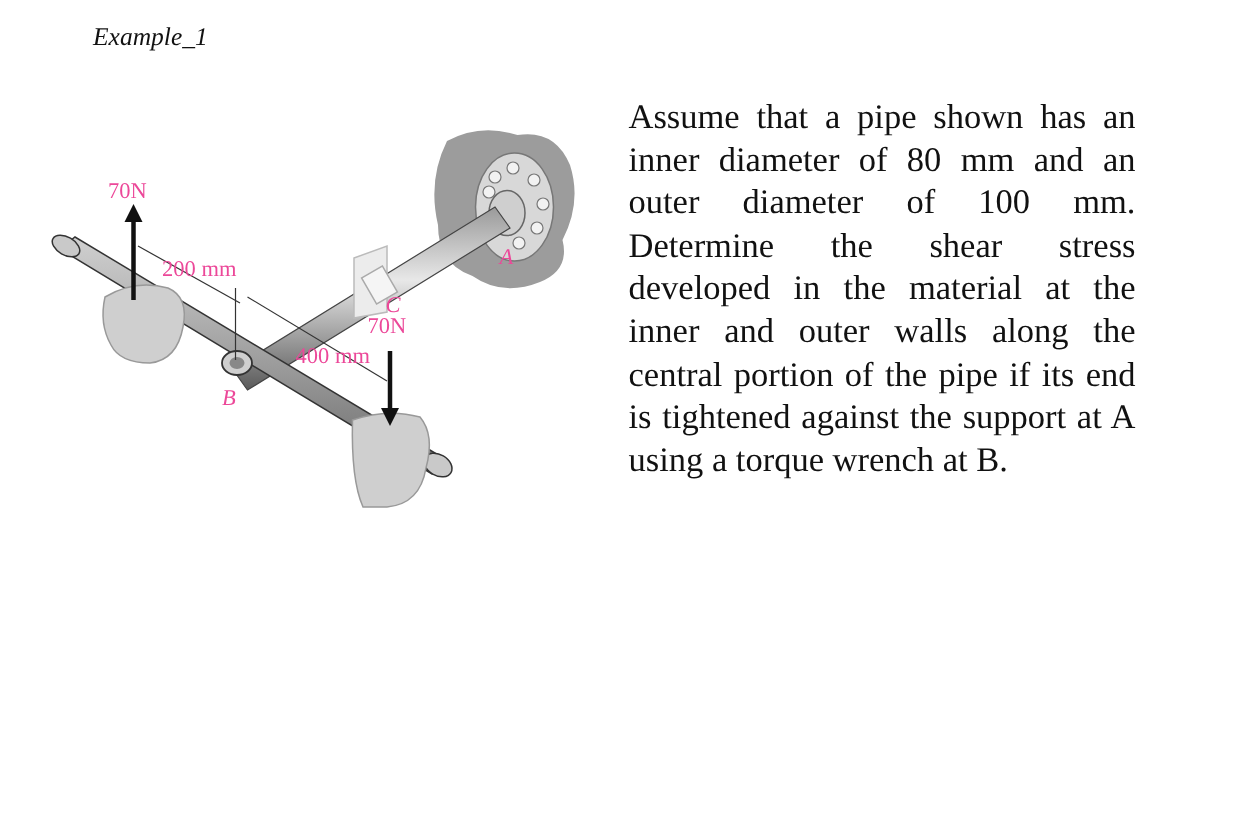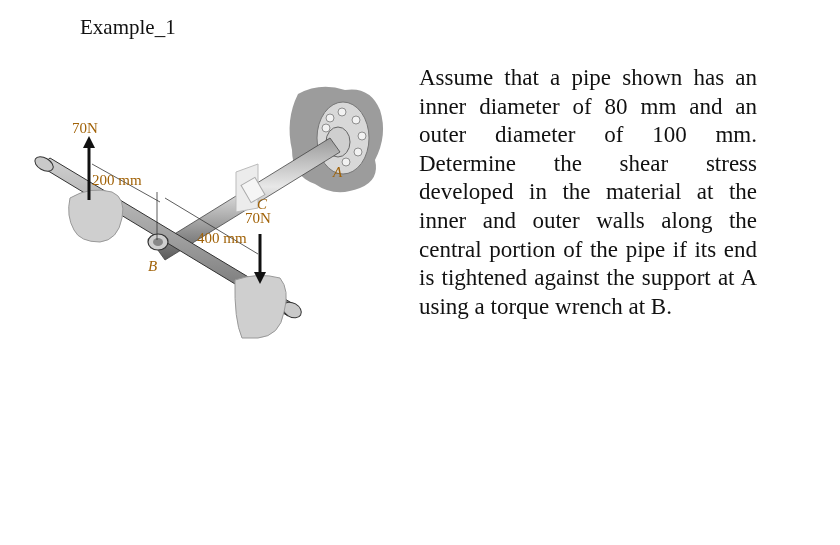--- a/index.html
+++ b/index.html
@@ -1,20 +1,20 @@
 <!DOCTYPE html>
 <html><head>
 <meta charset="utf-8">
 <style>
   html,body{margin:0;padding:0;background:#ffffff;}
   body{width:840px;height:545px;position:relative;overflow:hidden;font-family:"Liberation Serif","DejaVu Serif",serif;color:#111;}
-  .title{position:absolute;left:80px;top:15px;font-size:21px;}
+  .title{position:absolute;left:62px;top:15px;font-size:17px;font-style:italic;}
   .figure{position:absolute;left:30px;top:80px;width:360px;height:260px;}
   .figure svg{width:100%;height:100%;}
-  .lbl{position:absolute;font-size:15px;color:#a16207;background:transparent;}
+  .lbl{position:absolute;font-size:15px;color:#ec4899;background:transparent;}
   .lbl-i{font-style:italic;}
   .problem{position:absolute;left:419px;top:64px;width:338px;font-size:23px;line-height:28.6px;text-align:justify;text-align-last:left;}
 </style>
 </head>
 <body>
 
 <div class="title">Example_1</div>
 
 <div class="figure">
   <svg viewBox="0 0 360 260">
@@ -63,21 +63,21 @@
     <line x1="59" y1="120" x2="59" y2="66" stroke="#111" stroke-width="3"></line>
     <polygon points="53,68 65,68 59,56" fill="#111"></polygon>
     <line x1="230" y1="154" x2="230" y2="196" stroke="#111" stroke-width="3"></line>
     <polygon points="224,192 236,192 230,204" fill="#111"></polygon>
 
     <line x1="62" y1="84" x2="130" y2="122" stroke="#333" stroke-width="0.8"></line>
     <line x1="127" y1="112" x2="127" y2="160" stroke="#333" stroke-width="0.8"></line>
     <line x1="135" y1="118" x2="228" y2="174" stroke="#333" stroke-width="0.8"></line>
   </svg>
   <span class="lbl" style="left:42px;top:40px;">70N</span>
-  <span class="lbl" style="left:62px;top:92px;">200 mm</span>
+  <span class="lbl" style="left:78px;top:92px;">200 mm</span>
   <span class="lbl" style="left:215px;top:130px;">70N</span>
   <span class="lbl" style="left:167px;top:150px;">400 mm</span>
   <span class="lbl lbl-i" style="left:303px;top:84px;">A</span>
   <span class="lbl lbl-i" style="left:118px;top:178px;">B</span>
   <span class="lbl lbl-i" style="left:227px;top:116px;">C</span>
 </div>
 
 <div class="problem">Assume that a pipe shown has an inner diameter of 80 mm and an outer diameter of 100 mm. Determine the shear stress developed in the material at the inner and outer walls along the central portion of the pipe if its end is tightened against the support at A using a torque wrench at B.</div>
 
 </body></html>

